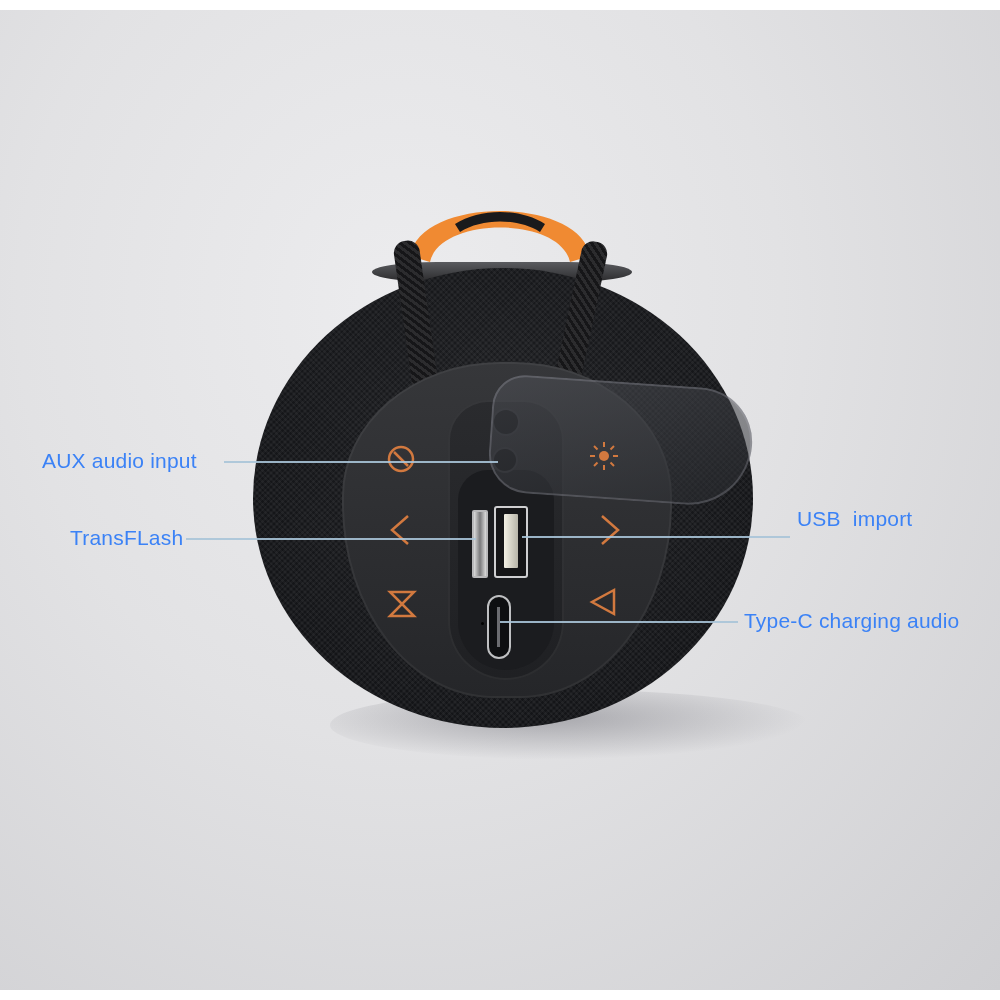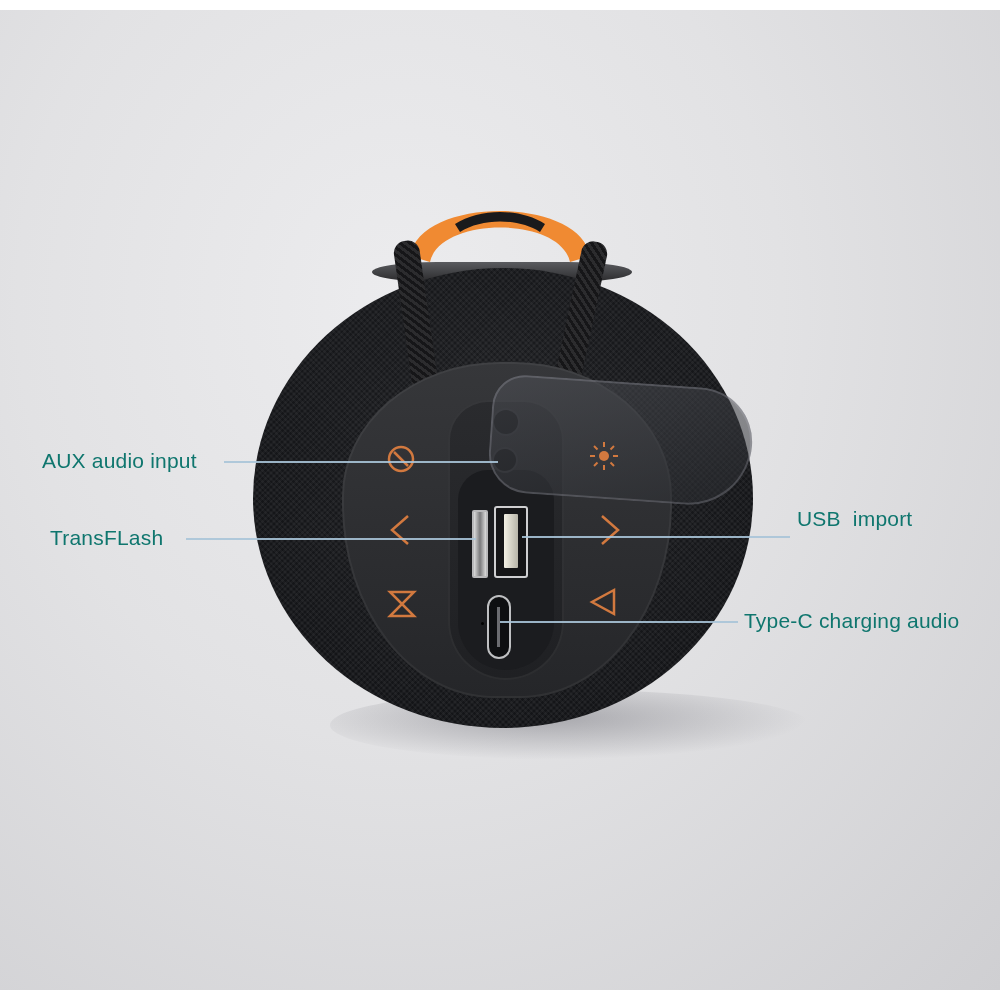--- a/index.html
+++ b/index.html
@@ -6,21 +6,21 @@
     body {
       width: 1000px; height: 1000px; position: relative; overflow: hidden;
       background: #ffffff;
       font-family: "Liberation Sans", sans-serif;
     }
     .stage {
       position: absolute; left: 0; top: 10px; width: 1000px; height: 980px;
       background: radial-gradient(ellipse at 40% 30%, #ececee 0%, #e2e2e4 45%, #cfcfd2 100%);
     }
     .label {
-      position: absolute; font-size: 21px; color: #0f766e; white-space: nowrap;
+      position: absolute; font-size: 21px; color: #3b82f6; white-space: nowrap;
       letter-spacing: 0.2px;
     }
     .line {
       position: absolute; height: 2px; background: #a8c4d8; opacity: 0.9;
     }
     .shadow {
       position: absolute; left: 330px; top: 690px; width: 480px; height: 70px;
       background: radial-gradient(ellipse at 45% 40%, rgba(60,60,70,0.35) 0%, rgba(60,60,70,0) 70%);
       border-radius: 50%;
     }
@@ -177,15 +177,15 @@
       <polygon points="28,6 28,30 6,18" fill="none" stroke="#d2793f" stroke-width="2.5"></polygon>
     </svg>
 </div>
 
 <div class="line" style="left:224px; top:461px; width:274px;"></div>
 <div class="line" style="left:186px; top:538px; width:290px;"></div>
 <div class="line" style="left:522px; top:536px; width:268px;"></div>
 <div class="line" style="left:500px; top:621px; width:238px;"></div>
 
 <div class="label" style="left:42px; top:449px;">AUX audio input</div>
-<div class="label" style="left:50px; top:526px;">TransFLash</div>
+<div class="label" style="left:70px; top:526px;">TransFLash</div>
 <div class="label" style="left:797px; top:507px; white-space: pre; text-align: right;">USB  import</div>
 <div class="label" style="left:744px; top:609px;">Type-C charging audio</div>
 
 </body></html>

